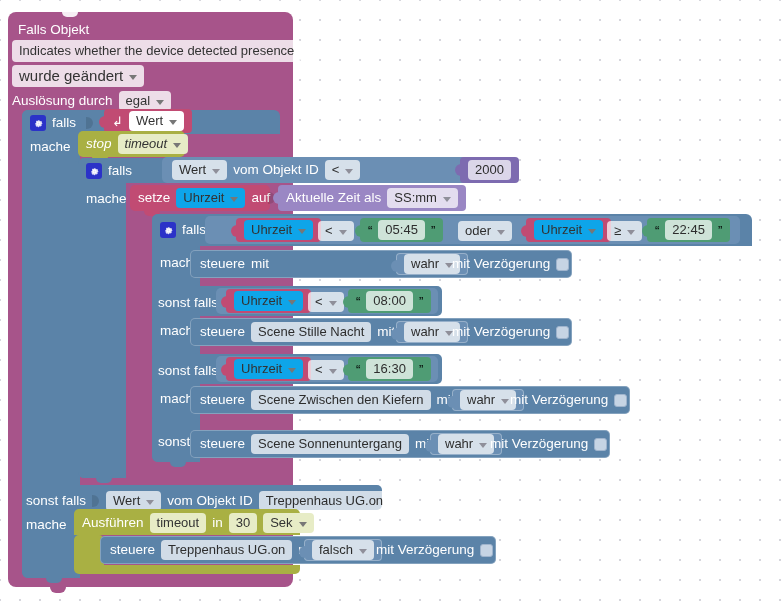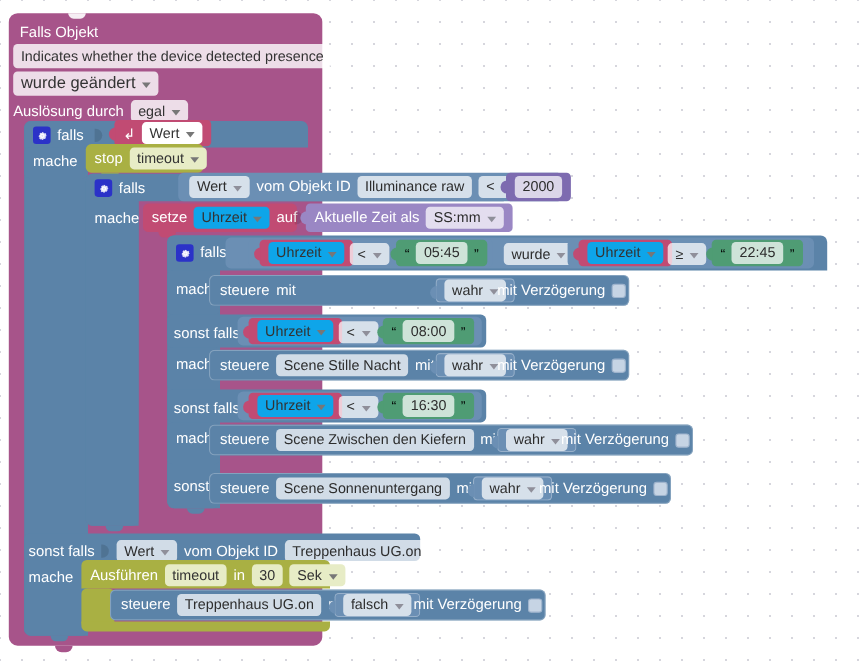--- a/index.html
+++ b/index.html
@@ -190,21 +190,21 @@
     <span class="caret"></span>
   </span>
 </div>
 
 <div class="row" style="position:absolute;left:30px;top:133px;">
   <span class="lbl">mache</span>
 </div>
 
 <div class="blk c-timeout" style="left:78px; top:131px; width:107px; height:26px;"></div>
 <div class="tab-notch" style="left:92px;top:157px;background:#a9b043;"></div>
-<div class="row" style="position:absolute;left:86px;top:130px;">
+<div class="row" style="position:absolute;left:86px;top:130px;font-style:italic;">
   <span class="lbl">stop</span>
   <span class="field" style="background:#e7ecc6;">
     <span>timeout</span>
     <span class="caret"></span>
   </span>
 </div>
 
 <div class="blk c-control" style="left:78px; top:158px; width:48px; height:320px; border-radius:6px 0 0 6px;"></div>
 <div class="blk c-control" style="left:78px; top:158px; width:380px; height:25px; border-radius:6px 6px 0 0;"></div>
 <div class="blk c-control" style="left:78px; top:183px; width:48px; height:295px; border-radius:0 0 6px 6px;"></div>
@@ -220,21 +220,20 @@
   <span class="lbl">falls</span>
 </div>
 
 <div class="blk c-logic" style="left:162px;top:157px;width:350px;height:26px;"></div>
 <div class="row" style="position:absolute;left:172px;top:156px;">
   <span class="field semi">
     <span>Wert</span>
     <span class="caret light"></span>
   </span>
   <span class="lbl">vom Objekt ID</span>
-  <span class="field semi">Illuminance raw</span>
   <span class="field semi" style="min-width:34px;justify-content:center;">
     <span>&lt;</span>
     <span class="caret light"></span>
   </span>
 </div>
 
 <div class="val c-math" style="left:460px;top:157px;height:26px;">
   <span class="field semi">2000</span>
 </div>
 
@@ -292,21 +291,21 @@
   </span>
 </div>
 <div class="val c-text" style="left:360px;top:218px;height:24px;">
   <span style="font-size:13px;">“</span>
   <span class="field semi">05:45</span>
   <span style="font-size:13px;">”</span>
 </div>
 
 <div class="row" style="position:absolute;left:458px;top:217px;">
   <span class="field semi">
-    <span>wurde</span>
+    <span>oder</span>
     <span class="caret light"></span>
   </span>
 </div>
 
 <div class="blk c-logic" style="left:516px;top:217px;width:220px;height:26px;"></div>
 <div class="val c-var-get" style="left:526px;top:218px;height:24px;">
   <span class="field">
     <span>Uhrzeit</span>
     <span class="caret"></span>
   </span>

